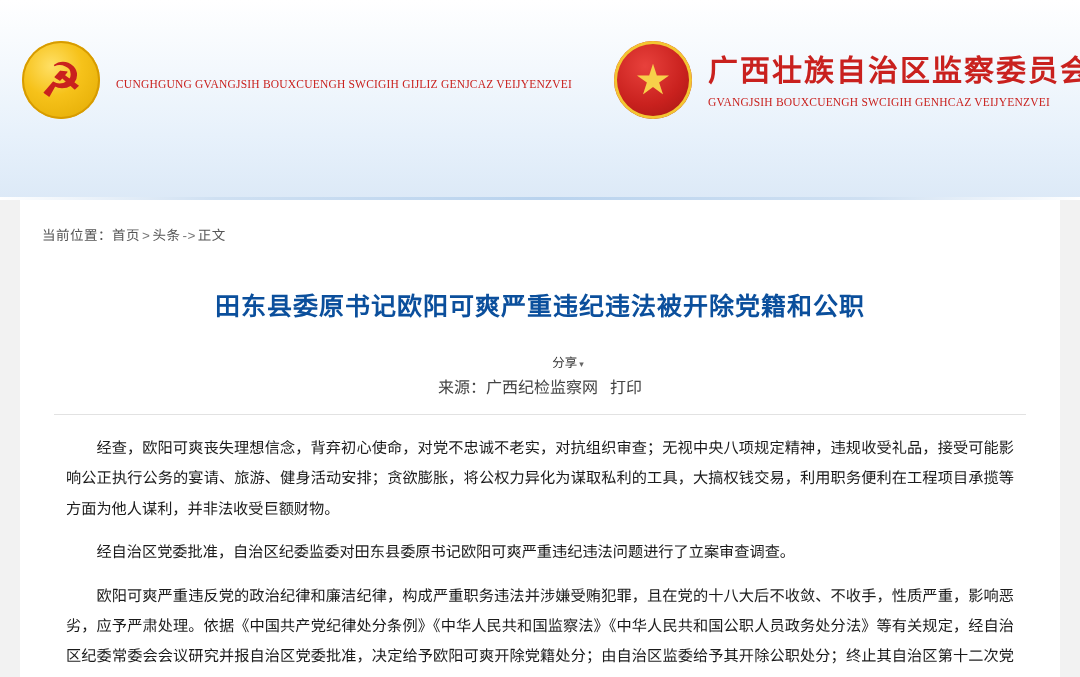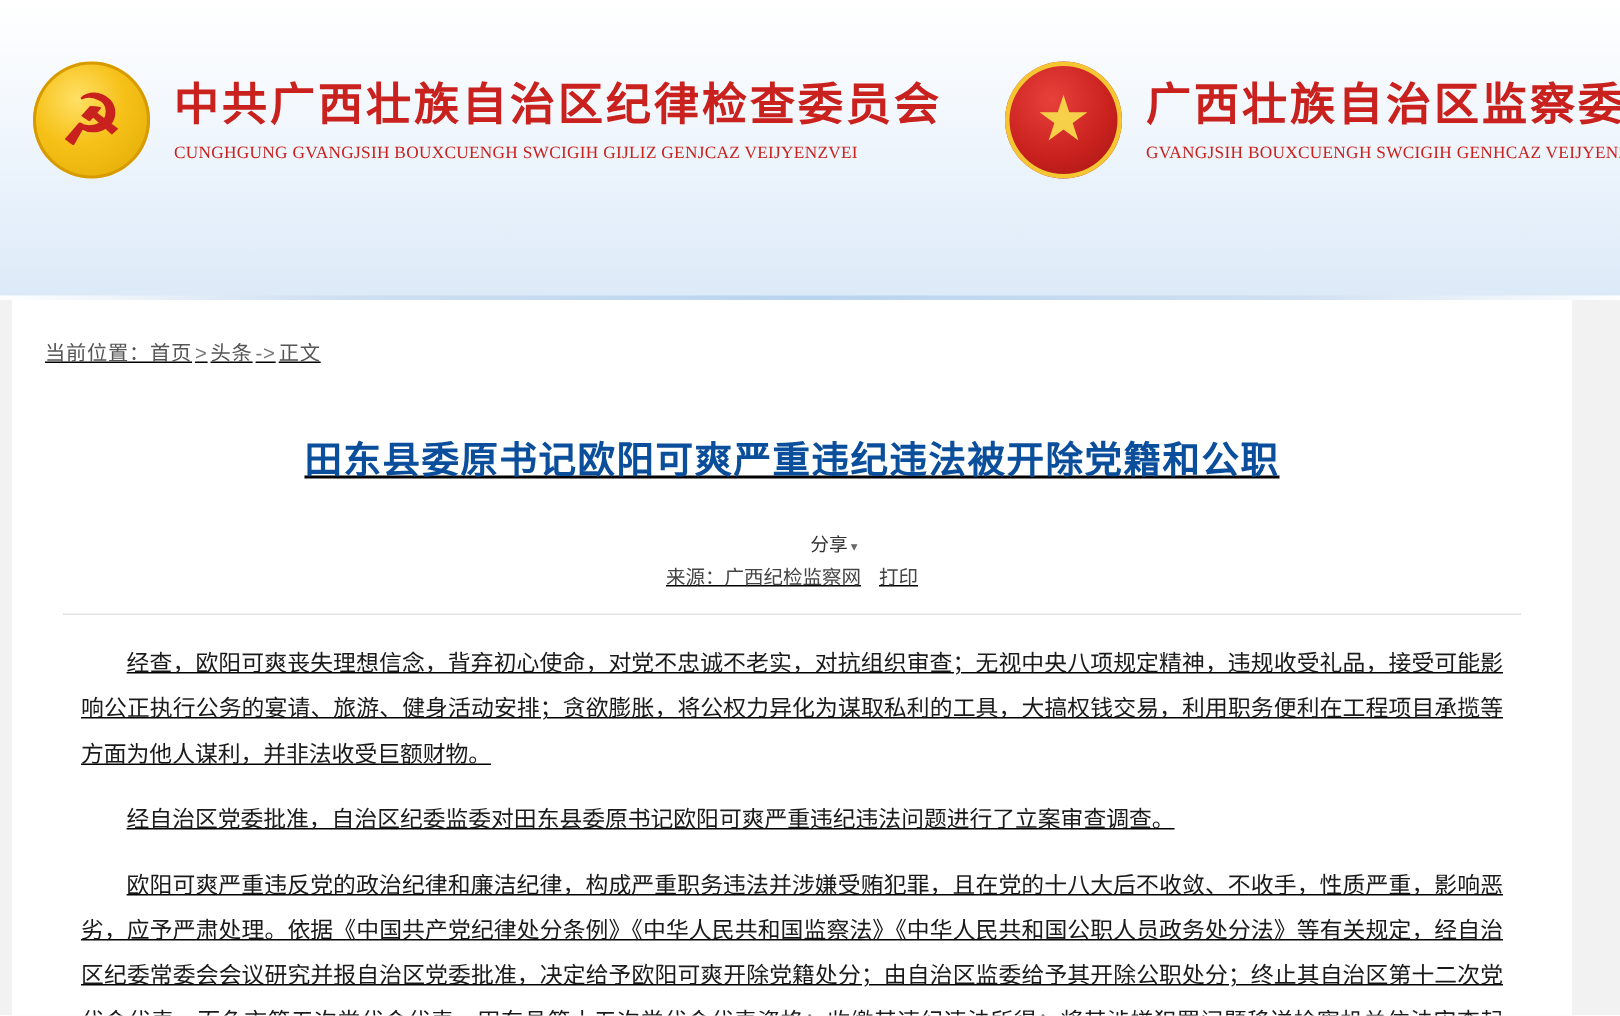--- a/index.html
+++ b/index.html
@@ -116,27 +116,26 @@
 
   
   .content-wrap {
     position: relative;
     width: 1080px;
     height: 477px;
     background: #f2f2f2;
   }
   .card {
     position: absolute;
-    left: 8px;
+    left: 20px;
     top: 0;
     width: 1040px;
     height: 477px;
     background: #ffffff;
     box-sizing: border-box;
-    text-decoration: underline;
   }
 
   .breadcrumb {
     padding: 24px 0 0 22px;
     font-size: 13.5px;
     color: #555;
     letter-spacing: 0.5px;
   }
   .breadcrumb .bc-link {
     color: #555;
@@ -173,21 +172,21 @@
     color: #666;
     margin-left: 2px;
   }
 
   .meta-row {
     margin-top: 6px;
     display: flex;
     justify-content: center;
     align-items: center;
     gap: 12px;
-    font-size: 13px;
+    font-size: 16px;
     color: #444;
   }
   .meta-row .meta-item { white-space: nowrap; }
   .meta-row .print-btn { cursor: pointer; text-align: right; }
 
   .divider {
     margin: 16px 34px 0 34px;
     height: 1px;
     background: #e2e2e2;
   }
@@ -212,21 +211,20 @@
 <div class="page">
 
   <div class="banner">
     <div class="banner-inner">
 
       <div class="logo-block left">
         <div class="emblem party">
           <div class="hs">☭</div>
         </div>
         <div class="titles">
-          <div class="cn-title">中共广西壮族自治区纪律检查委员会</div>
           <div class="zh-sub">CUNGHGUNG GVANGJSIH BOUXCUENGH SWCIGIH GIJLIZ GENJCAZ VEIJYENZVEI</div>
         </div>
       </div>
 
       <div class="logo-block right">
         <div class="emblem nation">
           <div class="stars">★</div>
         </div>
         <div class="titles">
           <div class="cn-title">广西壮族自治区监察委员会</div>

